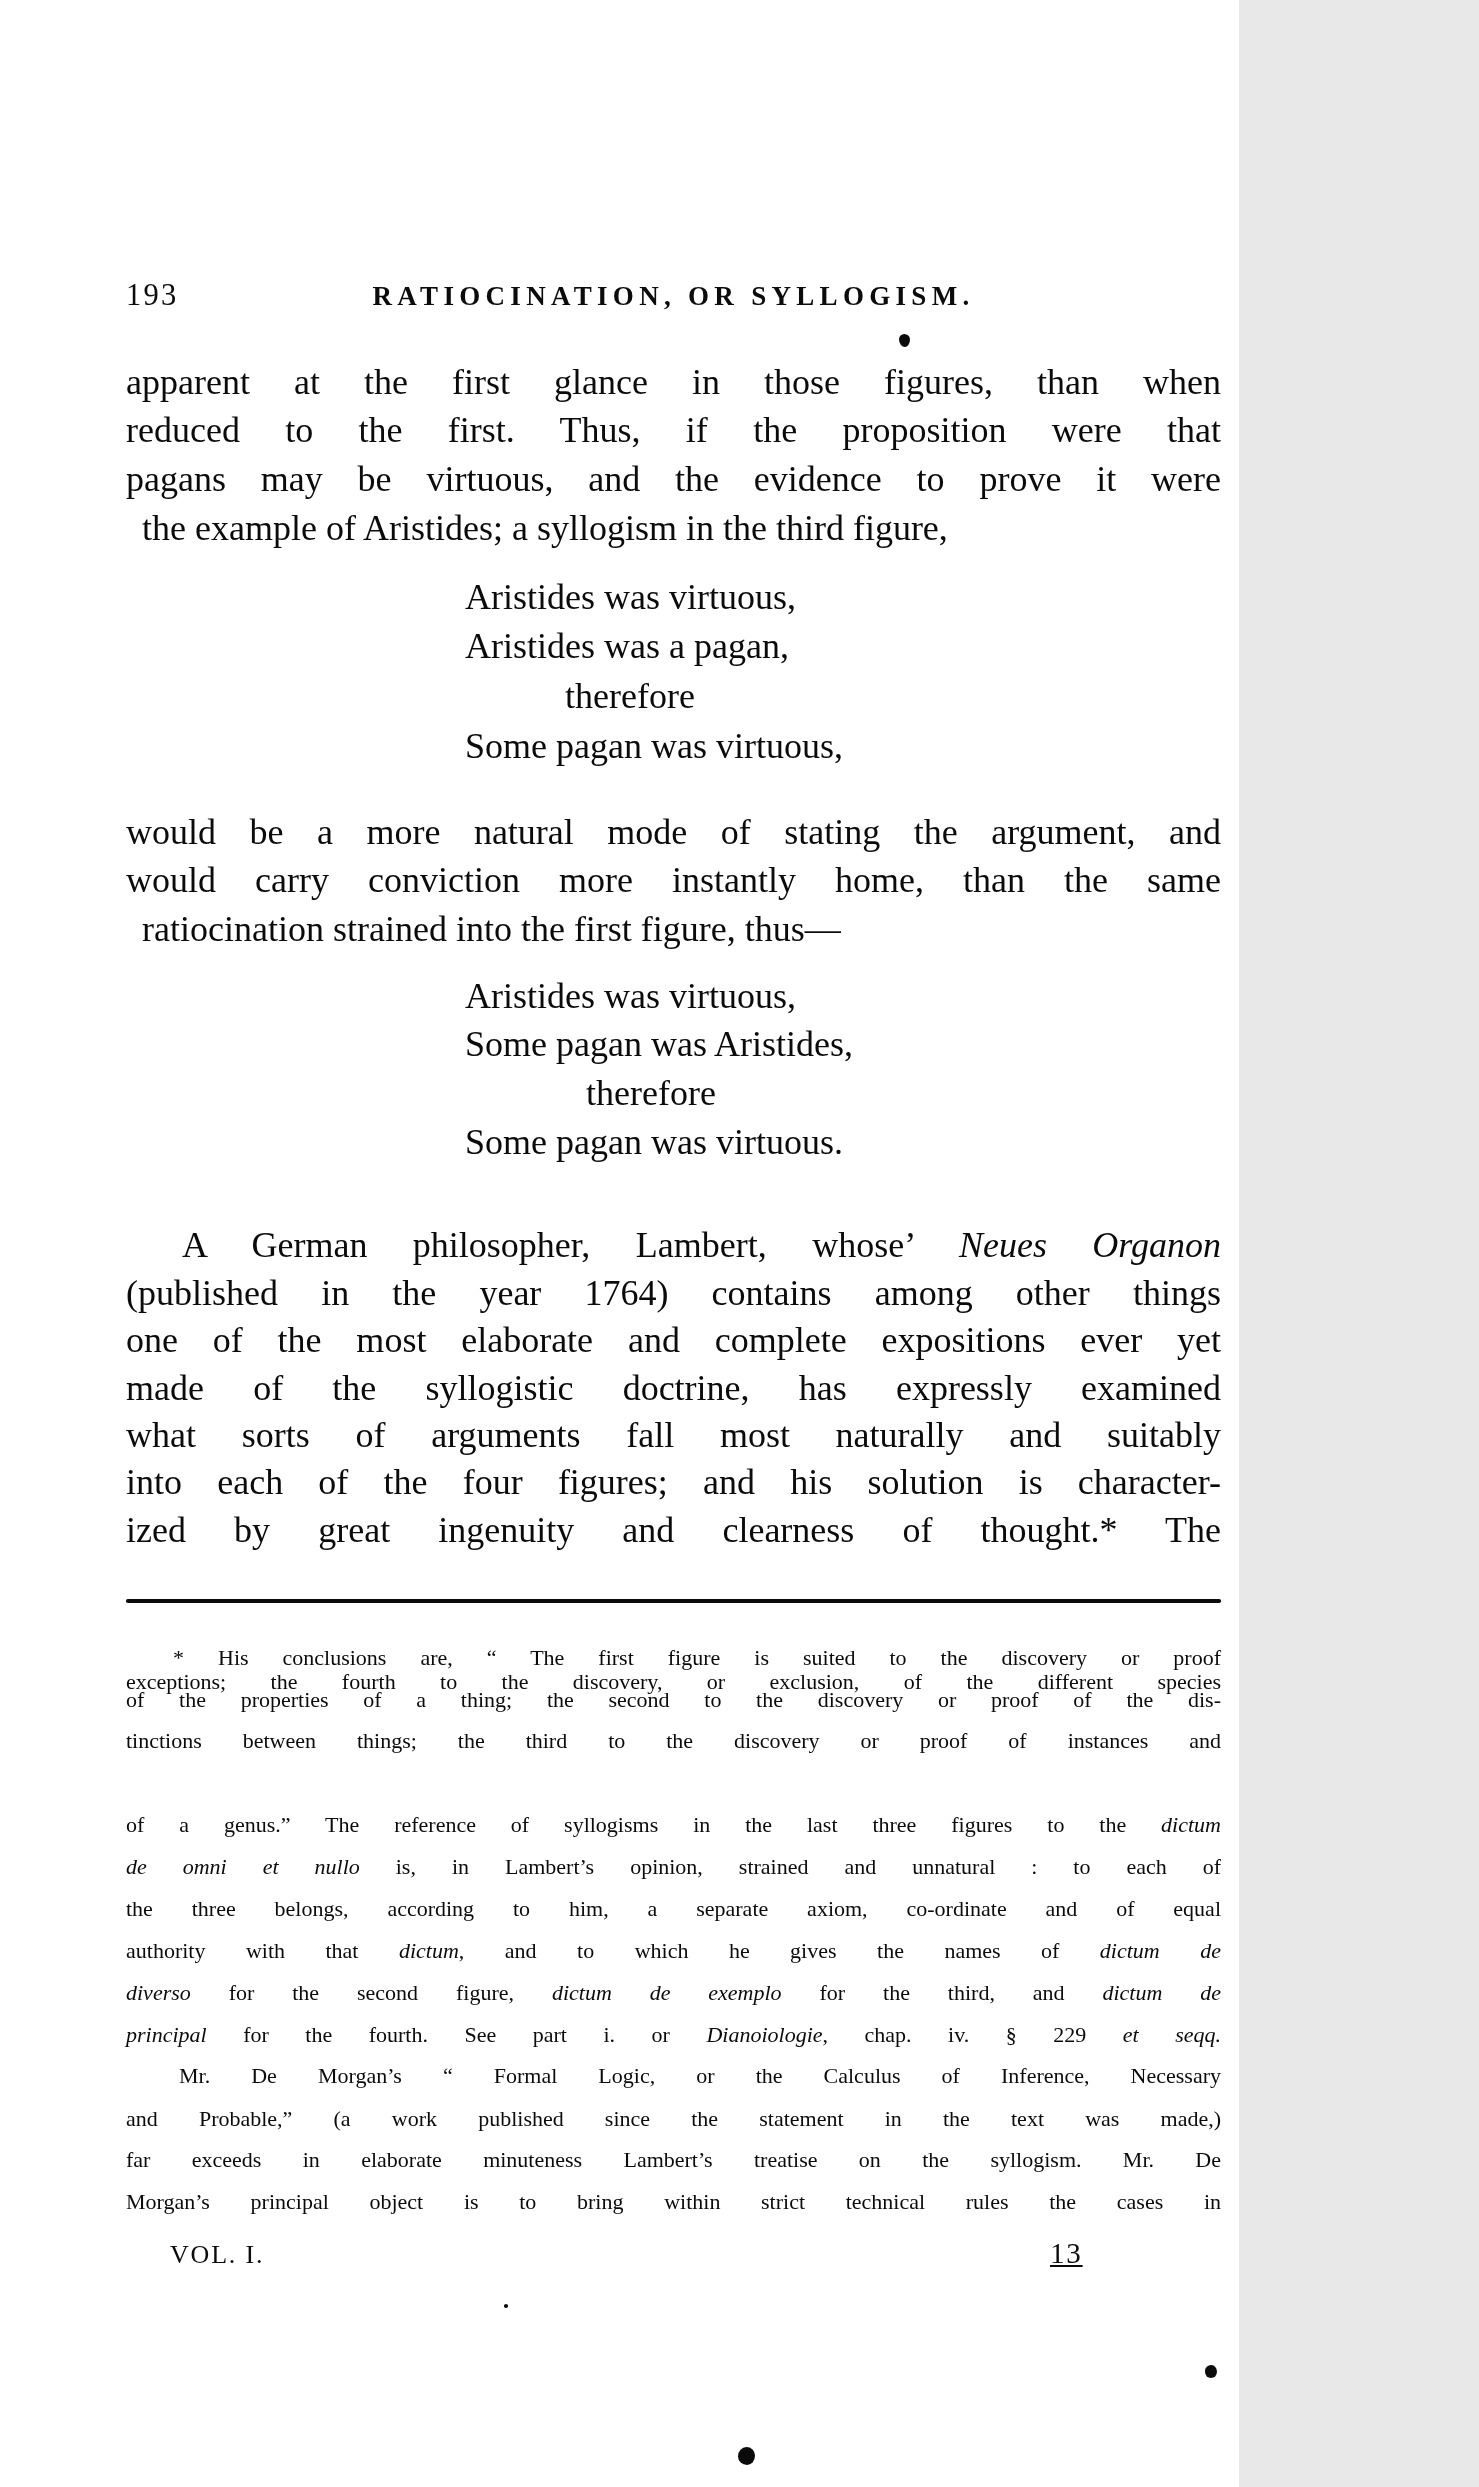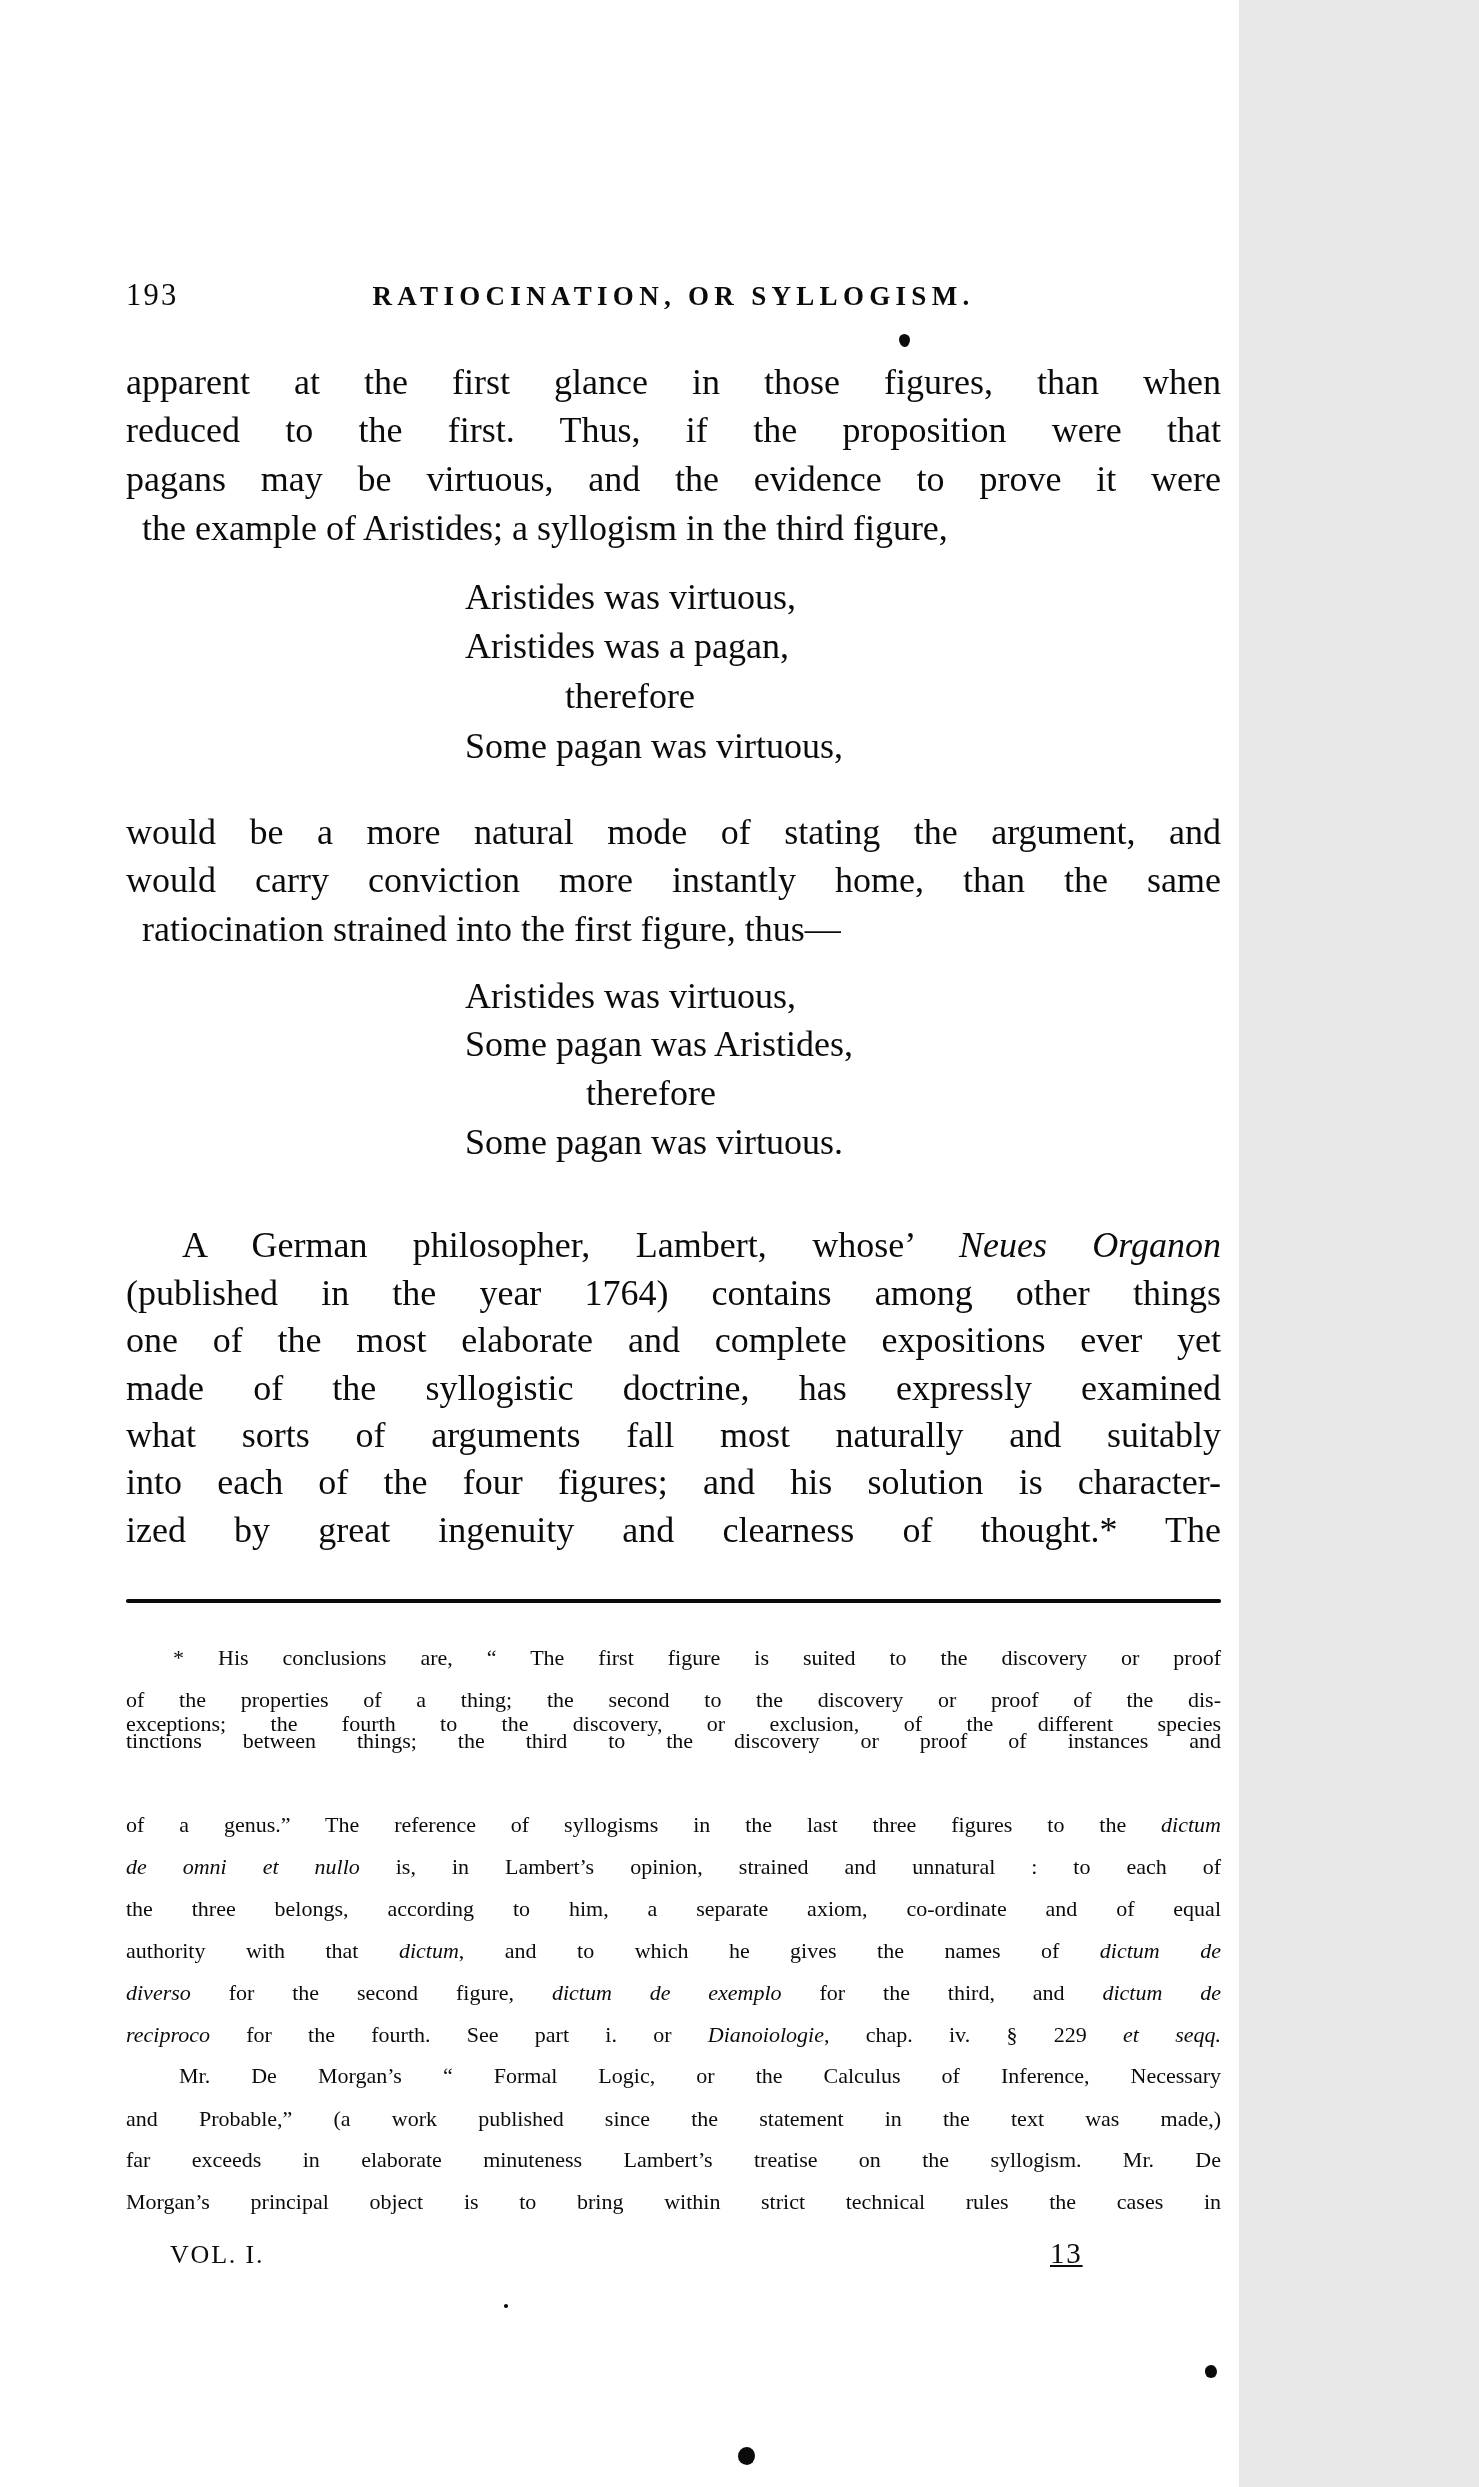--- a/index.html
+++ b/index.html
@@ -88,27 +88,27 @@
   <div class="abs bl" style="top:1370px">made of the syllogistic doctrine, has expressly examined</div>
   <div class="abs bl" style="top:1417px">what sorts of arguments fall most naturally and suitably</div>
   <div class="abs bl" style="top:1464px">into each of the four figures; and his solution is character-</div>
   <div class="abs bl" style="top:1512px">ized by great ingenuity and clearness of thought.* The</div>
 
   <div class="abs rule"></div>
 
   <div class="abs fn" style="top:1644px;text-indent:47px"><span>* His conclusions are, “ The first figure is suited to the discovery or proof</span></div>
   <div class="abs fn" style="top:1686px"><span>of the properties of a thing; the second to the discovery or proof of the dis-</span></div>
   <div class="abs fn" style="top:1727px"><span>tinctions between things; the third to the discovery or proof of instances and</span></div>
-  <div class="abs fn" style="top:1710px"><span>exceptions; the fourth to the discovery, or exclusion, of the different species</span></div>
+  <div class="abs fn" style="top:1668px"><span>exceptions; the fourth to the discovery, or exclusion, of the different species</span></div>
   <div class="abs fn" style="top:1811px"><span>of a genus.” The reference of syllogisms in the last three figures to the </span><span class="it">dictum</span></div>
   <div class="abs fn" style="top:1895px"><span>the three belongs, according to him, a separate axiom, co-ordinate and of equal</span></div>
   <div class="abs fn" style="top:1853px"><span class="it">de omni et nullo</span><span> is, in Lambert’s opinion, strained and unnatural : to each of</span></div>
   <div class="abs fn" style="top:1937px"><span>authority with that </span><span class="it">dictum</span><span>, and to which he gives the names of </span><span class="it">dictum de</span></div>
   <div class="abs fn" style="top:1979px"><span class="it">diverso</span><span> for the second figure, </span><span class="it">dictum de exemplo</span><span> for the third, and </span><span class="it">dictum de</span></div>
-  <div class="abs fn" style="top:2021px"><span class="it">reciproco</span><span> for the fourth. See part i. or </span><span class="it">Dianoiologie</span><span>, chap. iv. § 229 </span><span class="it">et seqq.</span></div>
+  <div class="abs fn" style="top:2021px"><span class="it">principal</span><span> for the fourth. See part i. or </span><span class="it">Dianoiologie</span><span>, chap. iv. § 229 </span><span class="it">et seqq.</span></div>
   <div class="abs fn" style="top:2062px;text-indent:53px"><span>Mr. De Morgan’s “ Formal Logic, or the Calculus of Inference, Necessary</span></div>
   <div class="abs fn" style="top:2105px"><span>and Probable,” (a work published since the statement in the text was made,)</span></div>
   <div class="abs fn" style="top:2146px"><span>far exceeds in elaborate minuteness Lambert’s treatise on the syllogism. Mr. De</span></div>
   <div class="abs fn" style="top:2188px"><span>Morgan’s principal object is to bring within strict technical rules the cases in</span></div>
 
   <div class="abs footer-left">VOL. I.</div>
   <div class="abs footer-right">13</div>
 
   <div class="abs spot spot-b"></div>
   <div class="abs spot spot-c"></div>

